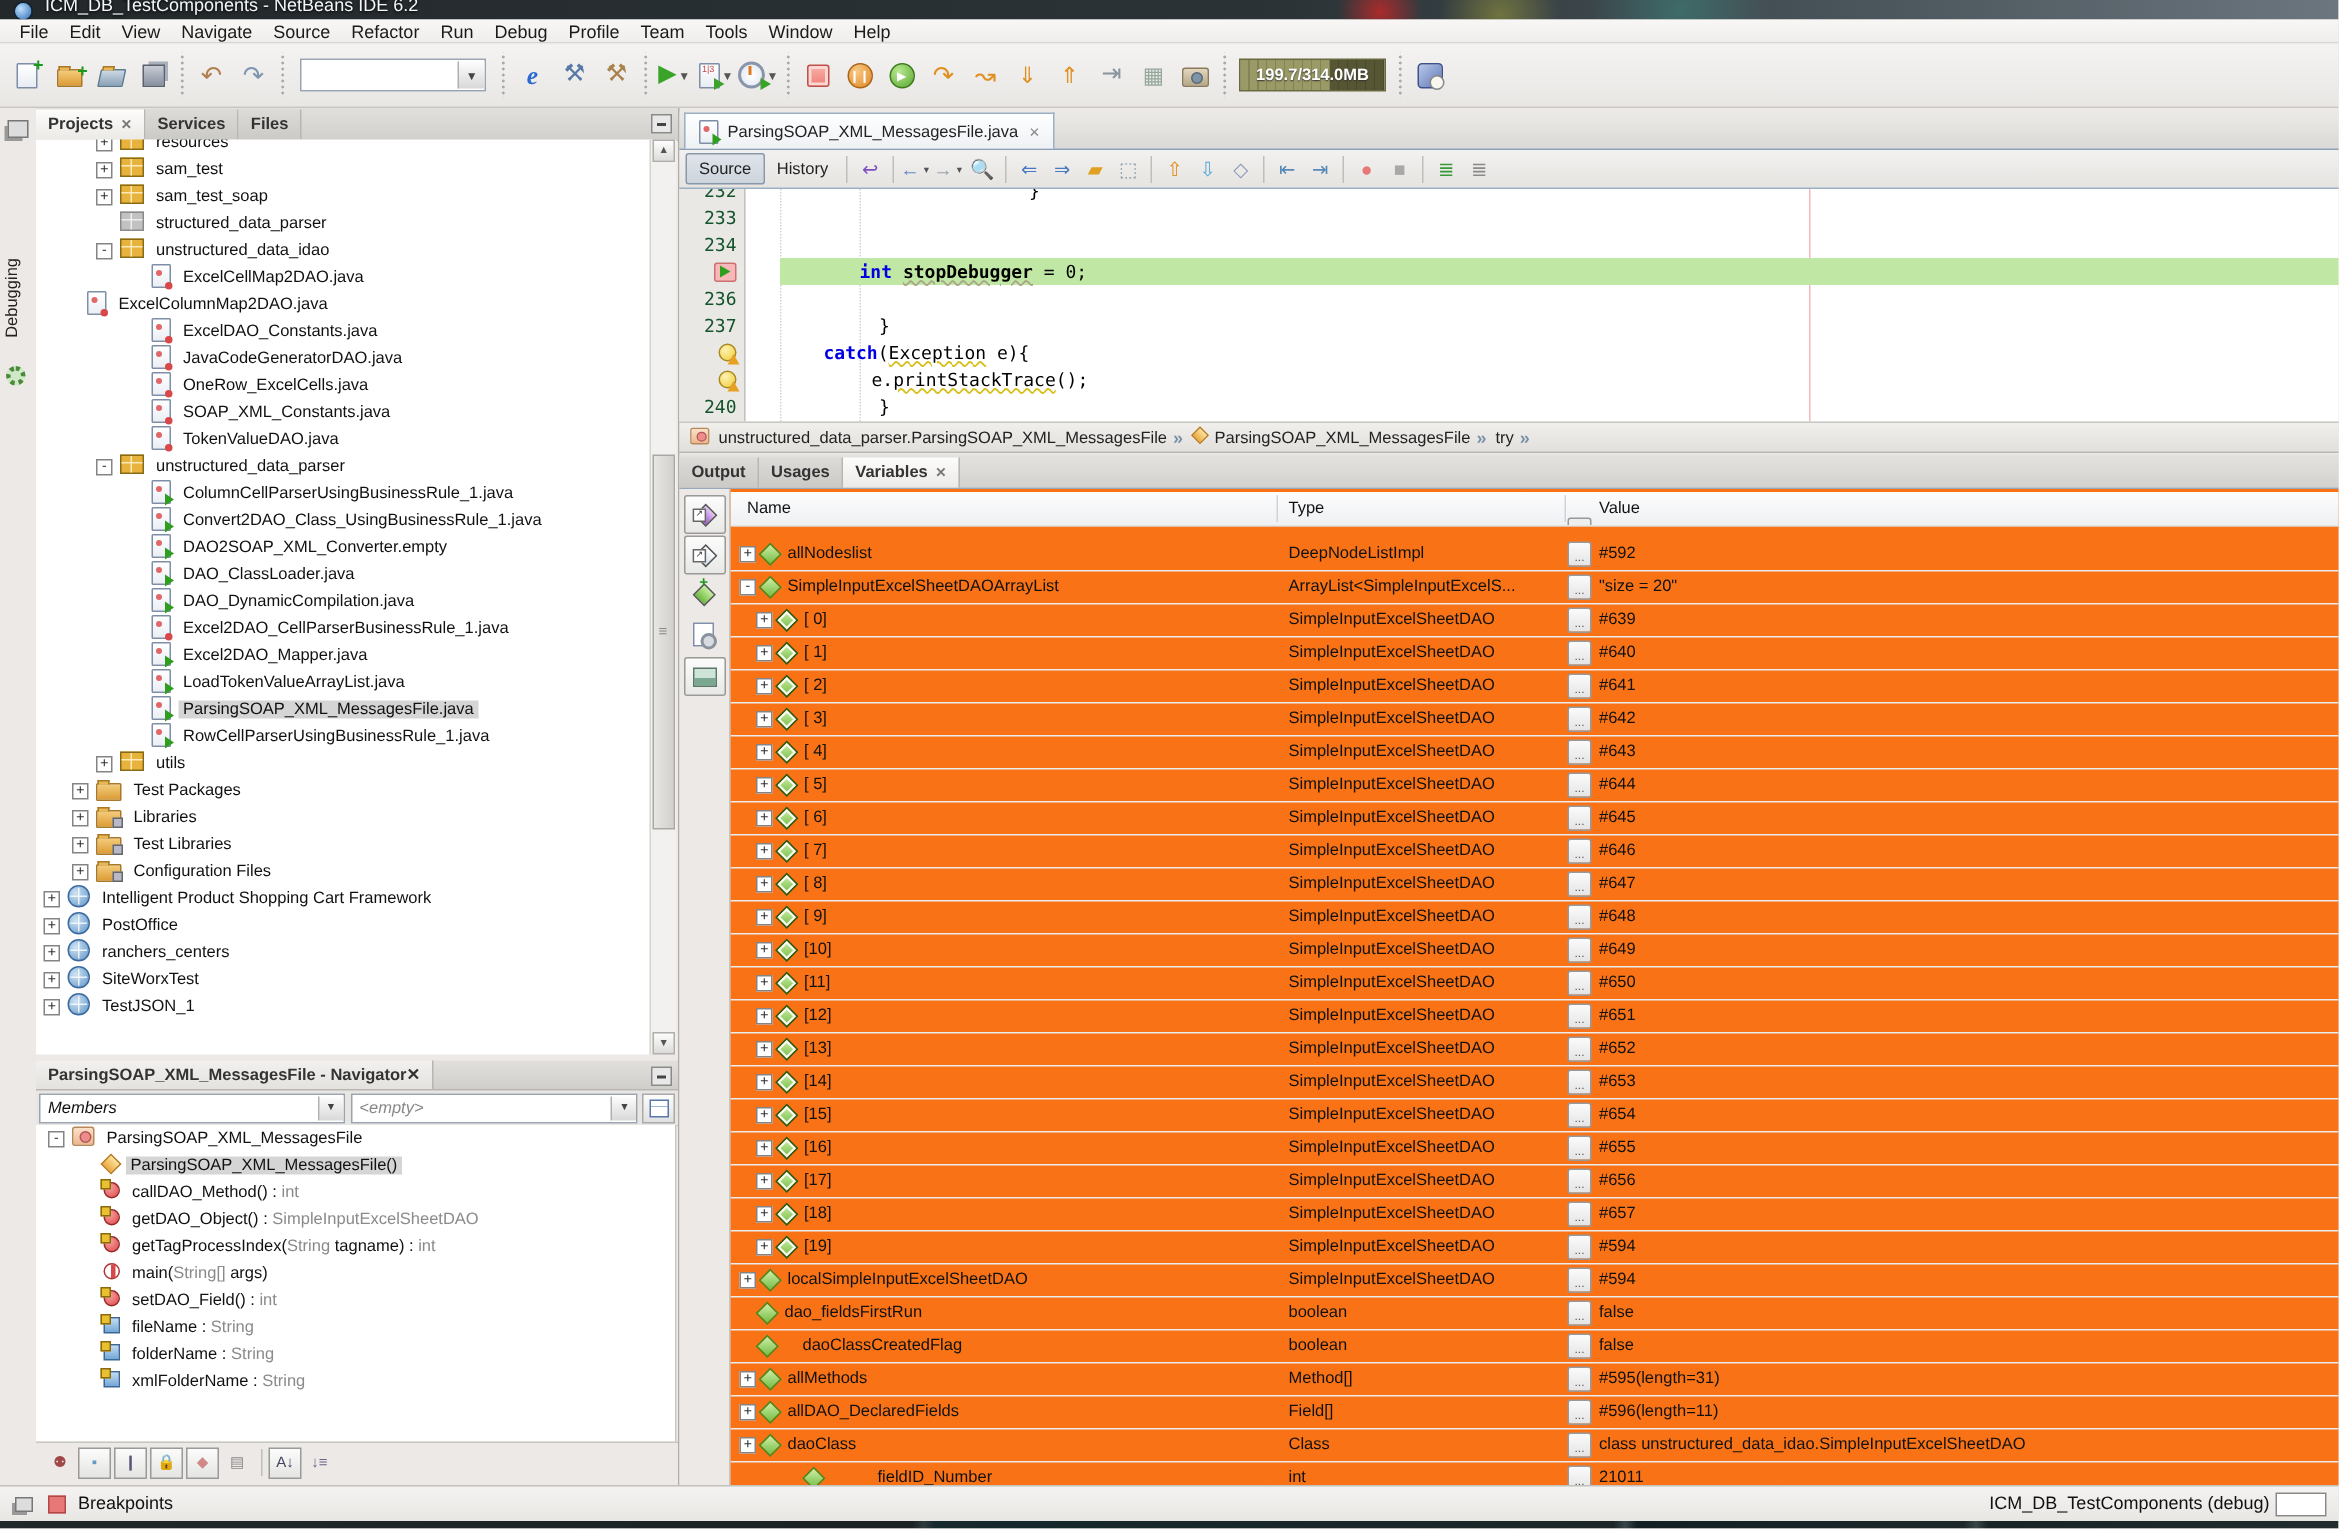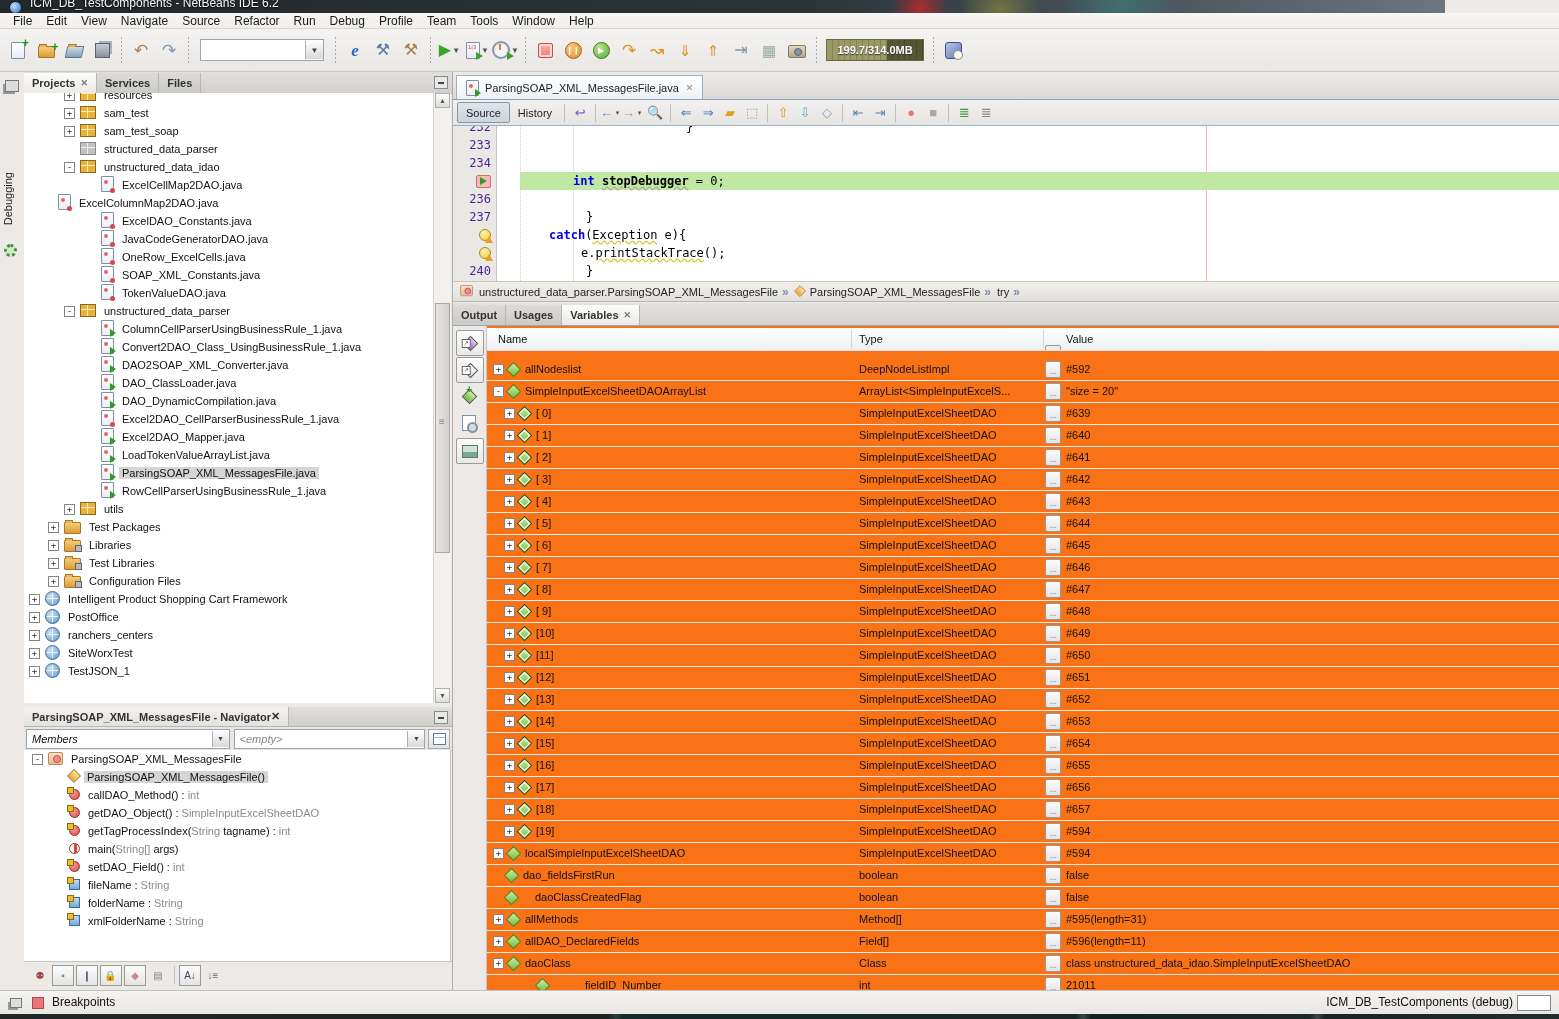--- a/index.html
+++ b/index.html
@@ -1,21 +1,21 @@
 <!DOCTYPE html>
 <html><head>
 <meta charset="utf-8">
 <style>
   html,body{margin:0;padding:0;}
   body{font-family:"Liberation Sans",sans-serif;background:#ece9e6;}
   #app{position:relative;width:1559px;height:1019px;overflow:hidden;background:#ece9e6;font-size:11px;color:#111;}
   .abs{position:absolute;}
 
   
-  #titlebar{left:0;top:0;width:1445px;height:13px;
+  #titlebar{left:0;top:0;width:1559px;height:13px;
     background:
       radial-gradient(circle at 920px 8px, rgba(200,40,40,.8) 0, rgba(200,40,40,0) 28px),
       radial-gradient(circle at 1000px 10px, rgba(150,150,60,.6) 0, rgba(150,150,60,0) 40px),
       radial-gradient(circle at 1120px 6px, rgba(60,140,130,.5) 0, rgba(60,140,130,0) 60px),
       linear-gradient(90deg,#23282b 0,#2b3336 55%,#4a555c 80%,#6b767e 100%);
     overflow:hidden;}
   #titlebar .ttxt{position:absolute;left:30px;top:-4px;color:#f4f6f8;font-size:12px;text-shadow:0 1px 2px #000;white-space:nowrap;}
   #titlebar .tico{position:absolute;left:9px;top:1px;width:11px;height:11px;border-radius:50%;
     background:radial-gradient(circle at 35% 35%,#bfe0ff,#2a6ab0);border:1px solid #123;}
 
@@ -139,21 +139,21 @@
   .edtab .x{margin-left:7px;color:#888;font-size:9px;}
   #ed-toolbar{position:absolute;left:0;top:28px;width:1107px;height:26px;background:linear-gradient(#f2f1ef,#e6e4e1);border-bottom:1px solid #9ab0c4;display:flex;align-items:center;padding-left:4px;box-sizing:border-box;}
   .src-btn{height:19px;padding:0 8px;display:flex;align-items:center;font-size:11px;color:#222;}
   .src-btn.pressed{border:1px solid #8898a8;background:linear-gradient(#e0e4ea,#cdd4dc);border-radius:2px;}
   .ed-ic{width:22px;height:20px;display:flex;align-items:center;justify-content:center;font-size:13px;position:relative;}
   .ed-sep{width:1px;height:18px;background:#c0beba;margin:0 4px;}
 
   #editor{position:absolute;left:0;top:54px;width:1107px;height:155px;background:#fff;overflow:hidden;}
   #gutter{position:absolute;left:0;top:0;width:43px;height:155px;background:#e9e8e4;border-right:1px solid #c4c2be;}
   .gut-row{position:absolute;right:0;width:100%;height:18px;display:flex;align-items:center;justify-content:flex-end;padding-right:5px;box-sizing:border-box;
-    font-family:"DejaVu Sans Mono",monospace;font-size:12px;color:#4c1d95;}
+    font-family:"DejaVu Sans Mono",monospace;font-size:12px;color:#14532d;}
   .ic-pc{width:13px;height:11px;background:#f6b8b8;border:1px solid #cc7070;border-radius:2px;display:flex;align-items:center;justify-content:center;}
   .ic-pc::after{content:"";width:0;height:0;border-left:7px solid #2f9e1f;border-top:4px solid transparent;border-bottom:4px solid transparent;}
   .ic-bulb{width:10px;height:10px;border-radius:50%;background:radial-gradient(circle at 35% 30%,#fdf2b0,#f0cc3c);border:1px solid #a88a20;position:relative;}
   .ic-bulb::after{content:"";position:absolute;right:-3px;bottom:-3px;width:0;height:0;border-bottom:7px solid #e8a020;border-left:4px solid transparent;border-right:4px solid transparent;}
   #code-area{position:absolute;left:44px;top:0;right:0;height:155px;}
   .guide{position:absolute;top:0;bottom:0;width:1px;border-left:1px dotted #d4d2ce;}
   #margin-line{position:absolute;left:709px;top:0;bottom:0;width:1px;background:#f4b8b8;}
   #curline{position:absolute;left:23px;right:0;top:46px;height:18px;background:#c0e8a4;}
   .code-row{position:absolute;left:23px;right:0;height:18px;display:flex;align-items:center;
     font-family:"DejaVu Sans Mono",monospace;font-size:12px;color:#000;white-space:pre;}
@@ -425,21 +425,21 @@
           <div class="trow" style="padding-left: 77px;">
             <span class="tico"><span class="ic-java green" style="position: relative; display: inline-block;"></span></span>
             <span class="lbl">ColumnCellParserUsingBusinessRule_1.java</span>
           </div>
           <div class="trow" style="padding-left: 77px;">
             <span class="tico"><span class="ic-java green" style="position: relative; display: inline-block;"></span></span>
             <span class="lbl">Convert2DAO_Class_UsingBusinessRule_1.java</span>
           </div>
           <div class="trow" style="padding-left: 77px;">
             <span class="tico"><span class="ic-java green" style="position: relative; display: inline-block;"></span></span>
-            <span class="lbl">DAO2SOAP_XML_Converter.java</span>
+            <span class="lbl">DAO2SOAP_XML_Converter.empty</span>
           </div>
           <div class="trow" style="padding-left: 77px;">
             <span class="tico"><span class="ic-java green" style="position: relative; display: inline-block;"></span></span>
             <span class="lbl">DAO_ClassLoader.java</span>
           </div>
           <div class="trow" style="padding-left: 77px;">
             <span class="tico"><span class="ic-java green" style="position: relative; display: inline-block;"></span></span>
             <span class="lbl">DAO_DynamicCompilation.java</span>
           </div>
           <div class="trow" style="padding-left: 77px;">

